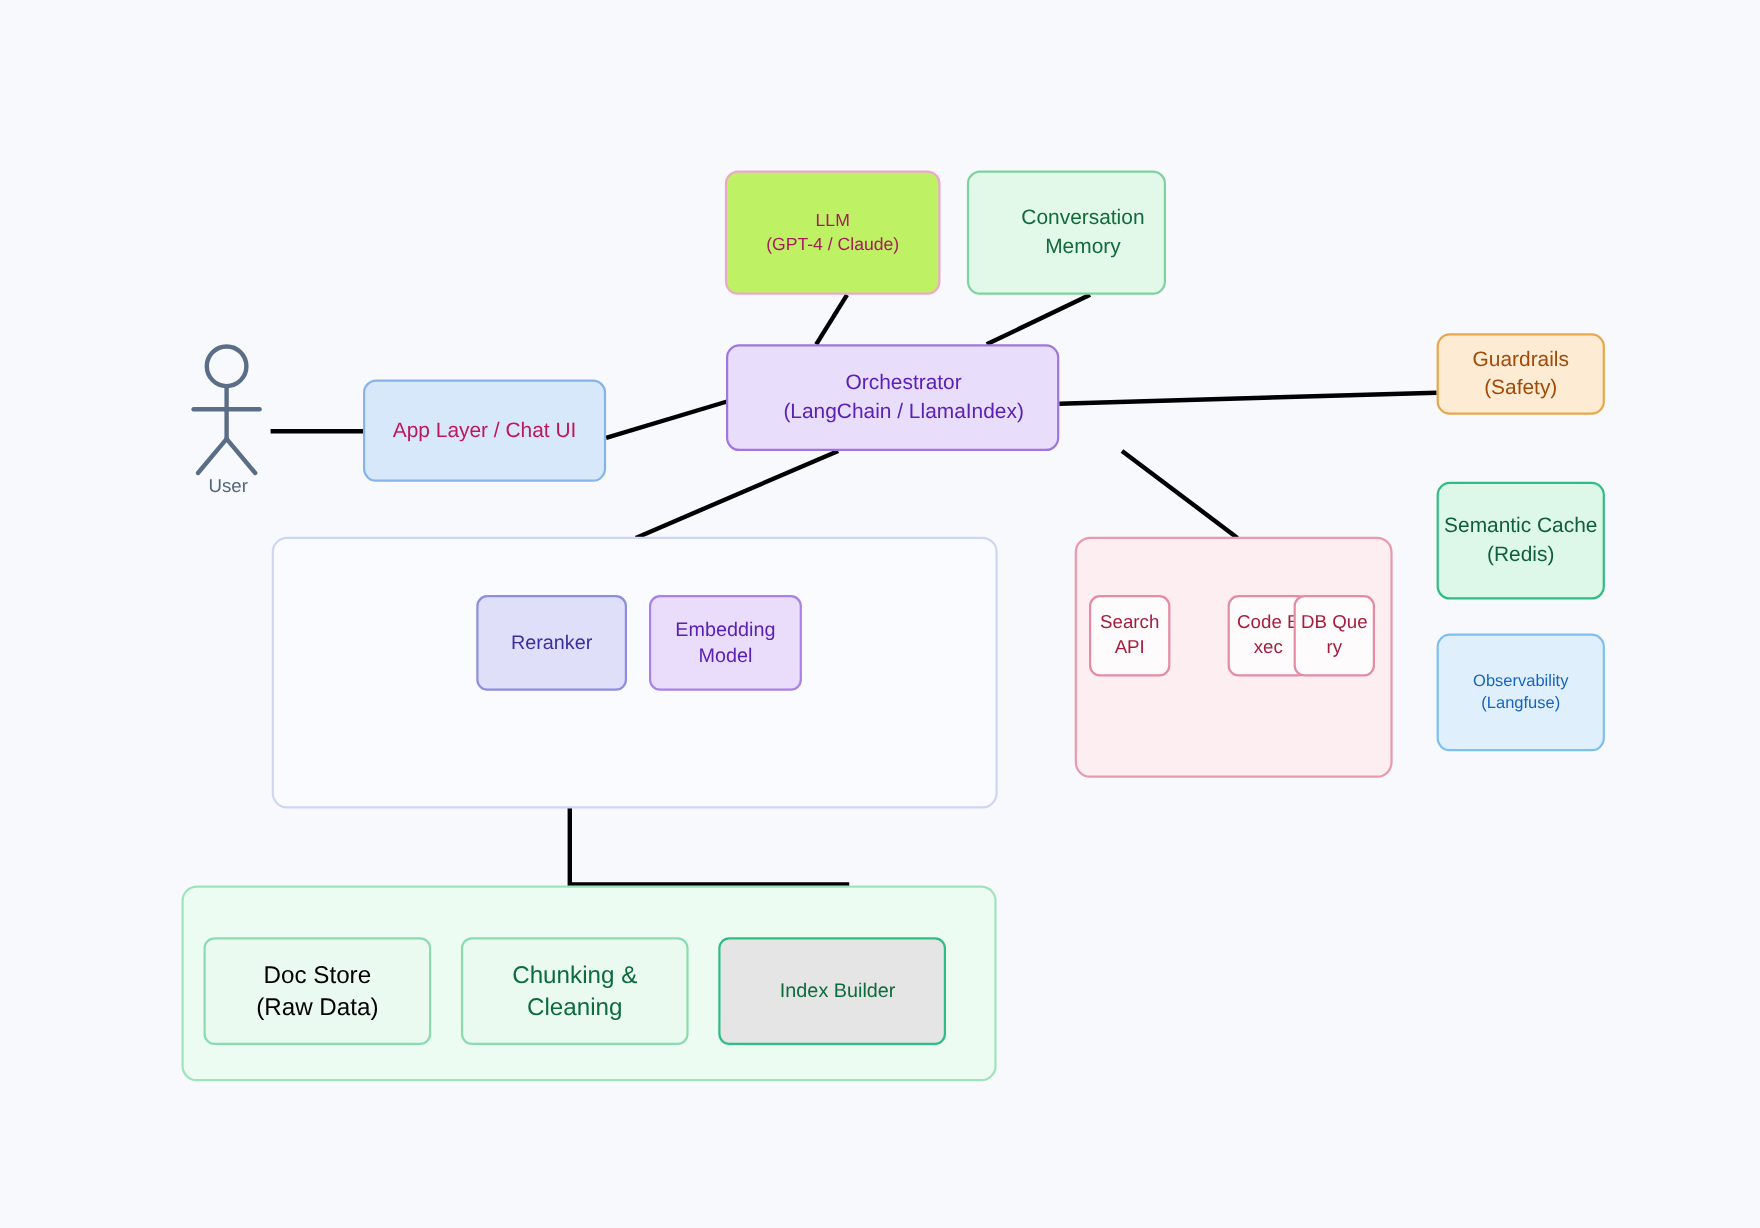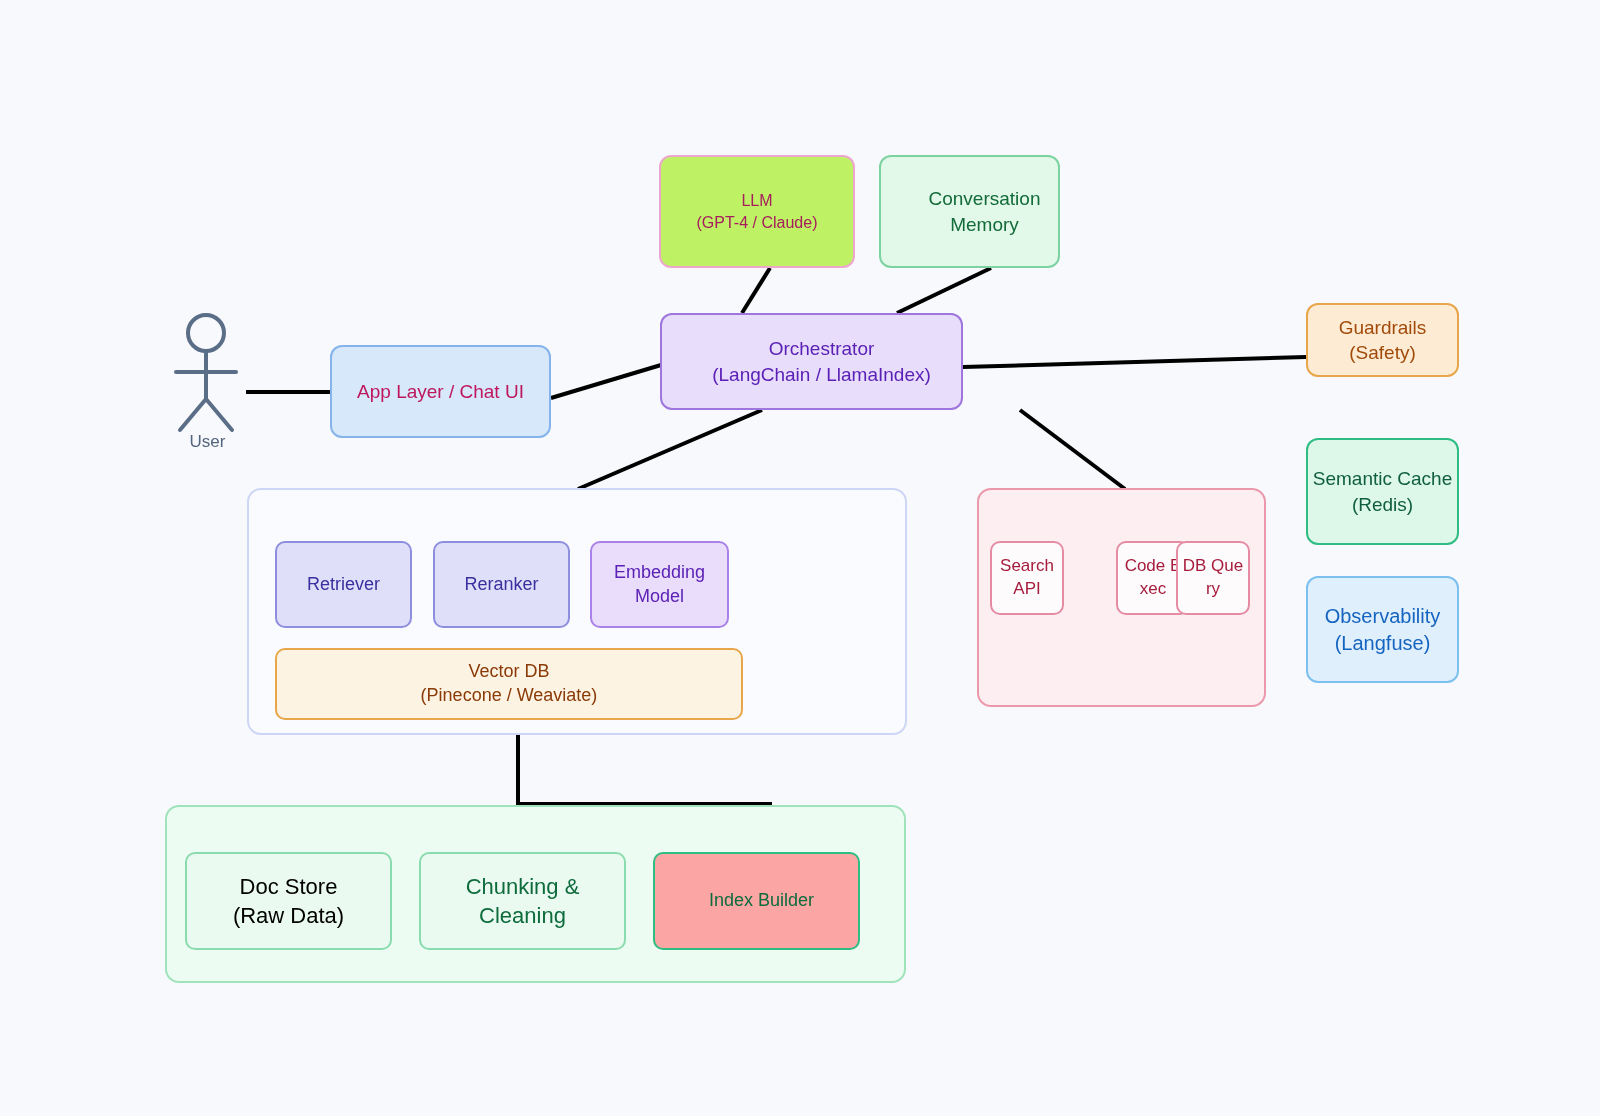--- a/index.html
+++ b/index.html
@@ -71,21 +71,21 @@
     border-radius: 12px; font-size: 19px;
   }
   .n-cache {
     left: 1306px; top: 438px; width: 153px; height: 107px;
     background: #ddf7e9; border-color: #2fbd84; color: #0f5f3d;
     border-radius: 12px; font-size: 19px;
   }
   .n-observability {
     left: 1306px; top: 576px; width: 153px; height: 107px;
     background: #e0effc; border-color: #7cc0ef; color: #1565c0;
-    border-radius: 12px; font-size: 20px;
+    border-radius: 12px; font-size: 15px;
   }
 
   .g-retrieval {
     left: 247px; top: 488px; width: 660px; height: 247px;
     background: #fafbff; border-color: #cdd6f5; border-radius: 14px;
   }
   .n-retriever {
     left: 275px; top: 541px; width: 137px; height: 87px;
     background: #dfdffa; border-color: #8e8ede; color: #3a2f9e;
     border-radius: 10px; font-size: 18px;
@@ -128,21 +128,21 @@
     background: #eafaf0; border-color: #8adcae; color: #000000;
     border-radius: 10px; font-size: 22px;
   }
   .n-chunking {
     left: 419px; top: 852px; width: 207px; height: 98px;
     background: #eafaf0; border-color: #8adcae; color: #0d6b3c;
     border-radius: 10px; font-size: 22px;
   }
   .n-indexbuilder {
     left: 653px; top: 852px; width: 207px; height: 98px;
-    background: #fca5a5; border-color: #2fbd84; color: #0d6b3c;
+    background: #e5e5e5; border-color: #2fbd84; color: #0d6b3c;
     border-radius: 10px; font-size: 18px; padding-left: 10px;
   }
 
   
   .actor {
     position: absolute;
     left: 160px; top: 305px; width: 95px; height: 155px;
   }
   .actor-label {
     position: absolute;
@@ -196,26 +196,23 @@
   <div class="node n-guardrails">Guardrails
 (Safety)</div>
 
   <div class="node n-cache">Semantic Cache
 (Redis)</div>
 
   <div class="node n-observability">Observability
 (Langfuse)</div>
 
   <div class="group g-retrieval"></div>
-  <div class="node n-retriever">Retriever</div>
   <div class="node n-reranker">Reranker</div>
   <div class="node n-embedding">Embedding
 Model</div>
-  <div class="node n-vectordb">Vector DB
-(Pinecone / Weaviate)</div>
 
   <div class="group g-tools"></div>
   <div class="node n-tool n-tool-0">Search API</div>
   <div class="node n-tool n-tool-1">Code Exec</div>
   <div class="node n-tool n-tool-2">DB Query</div>
 
   <div class="group g-ingest"></div>
   <div class="node n-docstore">Doc Store
 (Raw Data)</div>
   <div class="node n-chunking">Chunking &amp;

